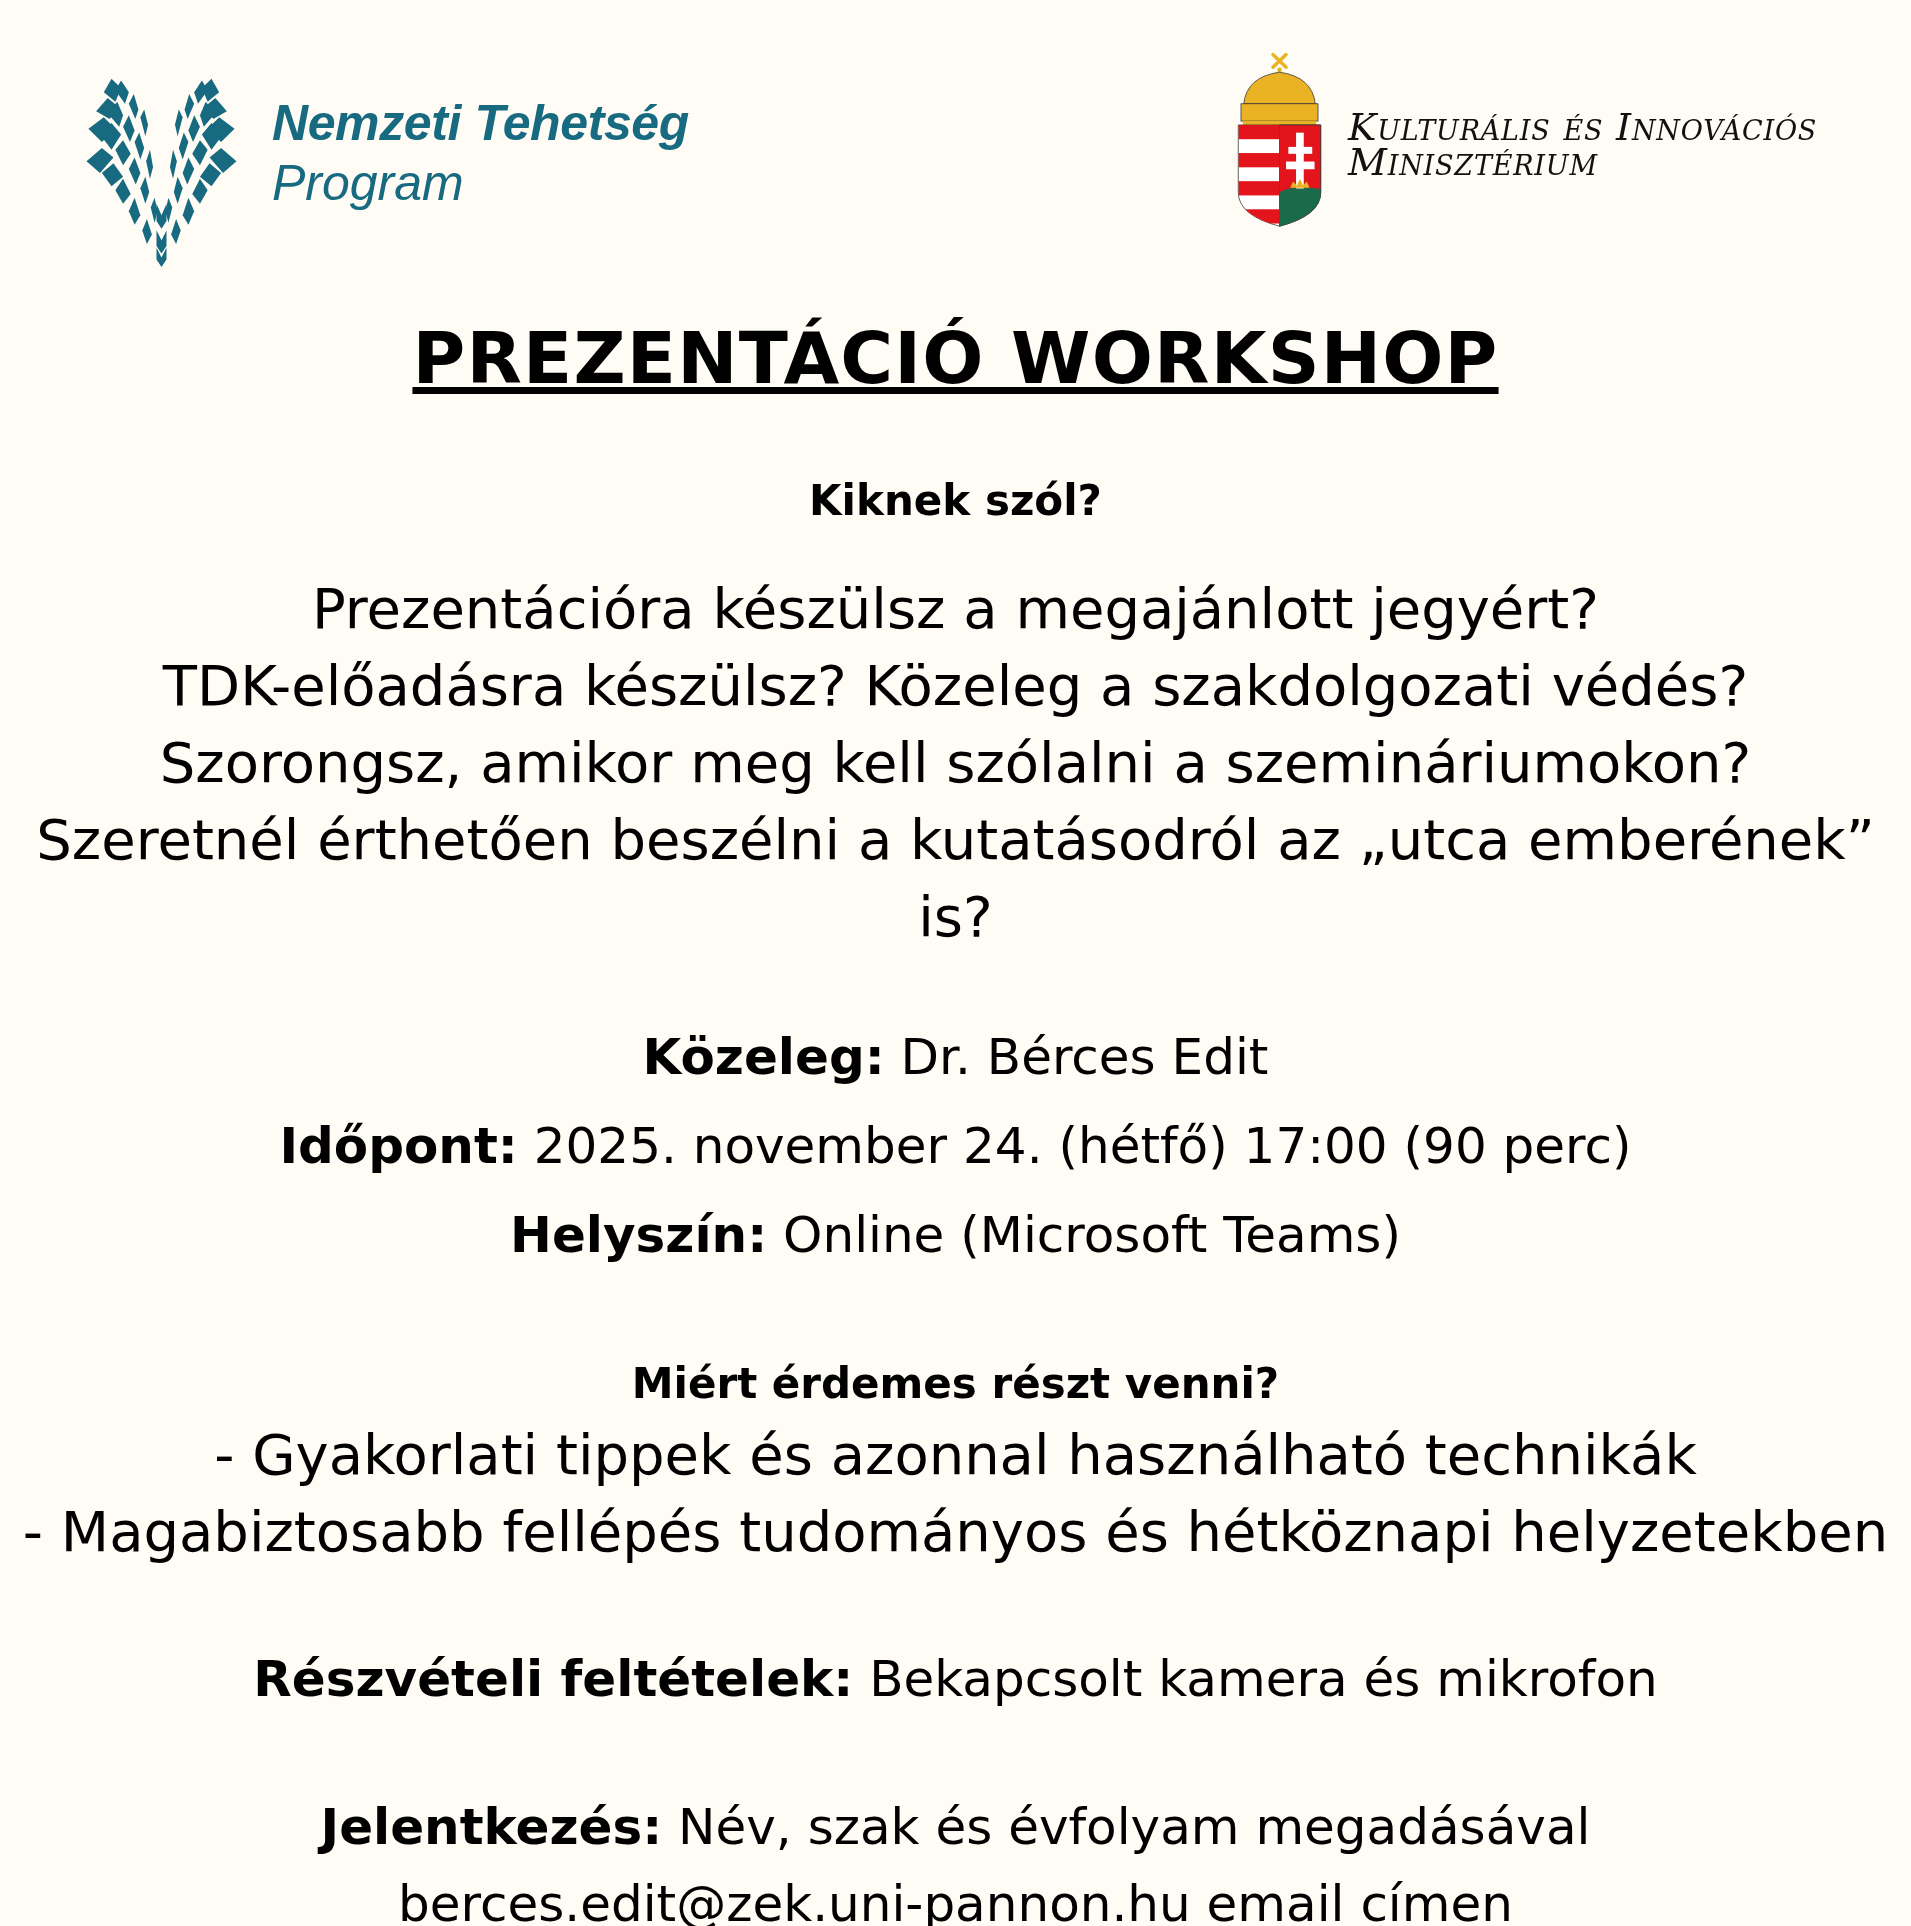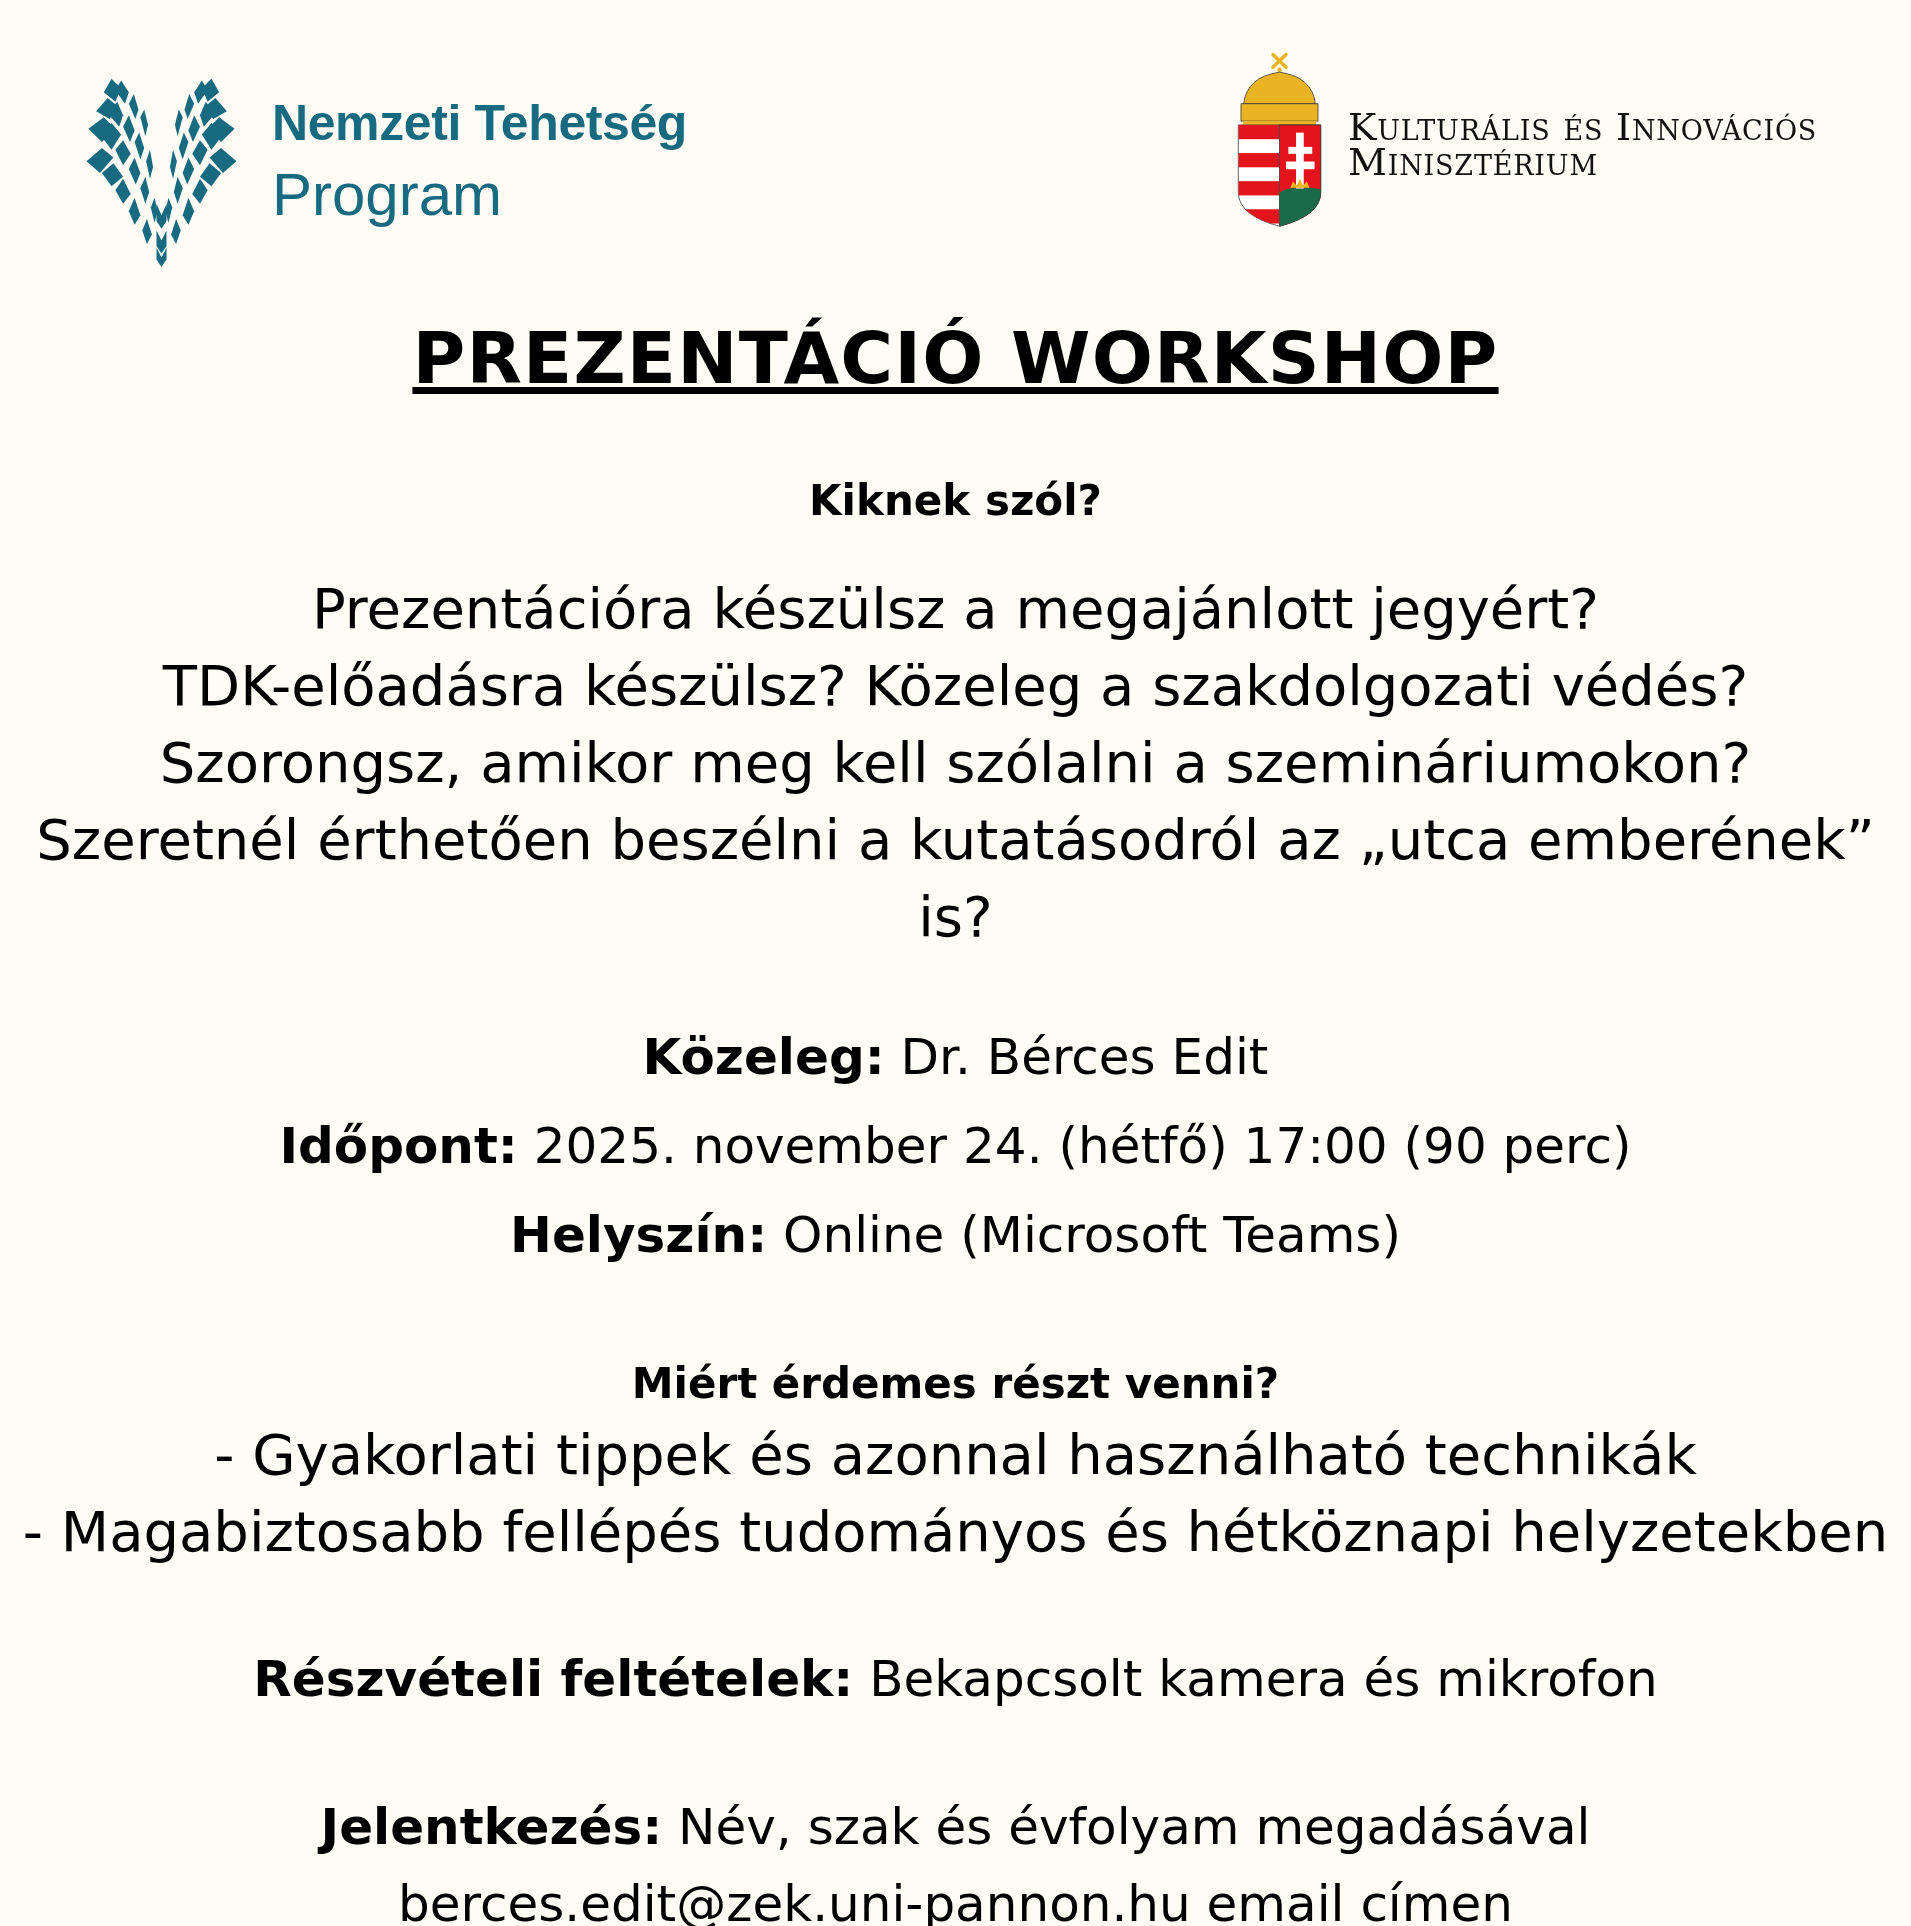--- a/index.html
+++ b/index.html
@@ -4,25 +4,25 @@
 <style>
   html, body { margin: 0; padding: 0; }
   body {
     width: 1911px; height: 2703px;
     background: #fffcf5;
     color: #000;
     font-family: "DejaVu Sans", sans-serif;
     position: relative;
     overflow: hidden;
   }
-  .header { position: absolute; top: 0; left: 0; width: 1887px; height: 277px; }
+  .header { position: absolute; top: 0; left: 0; width: 1887px; height: 277px; font-style: italic; }
   .ntp-logo { position: absolute; left: 65px; top: 46px; width: 193px; height: 223px; }
   .ntp-text { position: absolute; left: 272px; top: 94px; color: #176a80; font-family: "Liberation Sans", sans-serif; }
   .ntp-line1 { font-size: 50px; font-weight: bold; line-height: 58px; letter-spacing: -0.4px; }
-  .ntp-line2 { font-size: 60px; font-weight: normal; line-height: 62px; margin-top: 12px; }
+  .ntp-line2 { font-size: 50px; font-weight: normal; line-height: 62px; }
   .kim-crest { position: absolute; left: 1235px; top: 46px; width: 89px; height: 181px; }
   .kim-text { position: absolute; left: 1348px; top: 110px; font-family: "DejaVu Serif", serif; color: #111; font-variant: small-caps; }
   .kim-line { font-size: 38px; line-height: 35px; letter-spacing: 0.8px; }
 
   .content { position: absolute; top: 316px; left: 0; width: 1911px; text-align: center; }
   .title { font-size: 72px; font-weight: bold; margin: 4px; line-height: 77px; letter-spacing: 1.2px; text-decoration: underline; }
   .h2 { font-size: 42px; font-weight: bold; line-height: 65px; }
   .p { font-size: 56px; line-height: 77px; }
   .row { font-size: 50px; line-height: 89px; }
   .b { font-weight: bold; }

